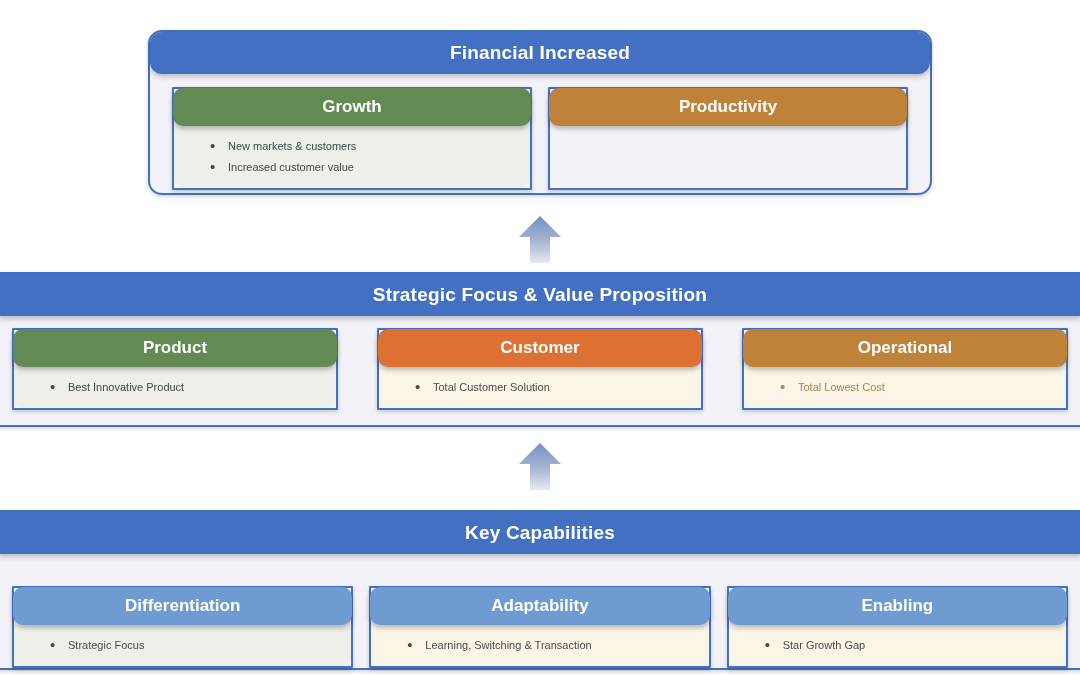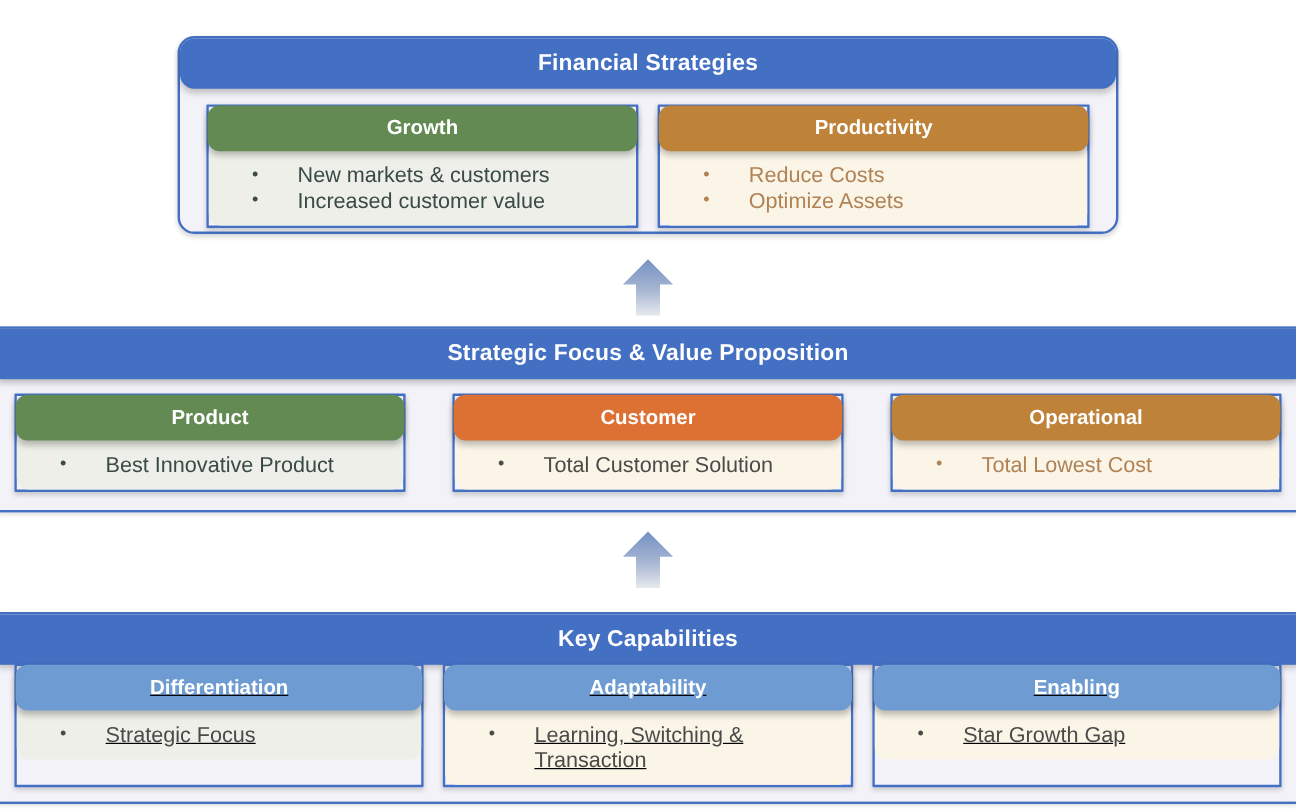--- a/index.html
+++ b/index.html
@@ -93,23 +93,23 @@
     border-bottom-left-radius: 10px;
     border-bottom-right-radius: 10px;
   }
 
   .card-body ul {
     list-style: none;
   }
 
   .card-body li {
     position: relative;
-    font-size: 18px;
+    font-size: 11px;
     line-height: 21px;
-    padding-left: 74px;
+    padding-left: 54px;
   }
 
   .card-body li::before {
     content: "\2022";
     position: absolute;
     left: 36px;
     top: -1px;
     font-size: 15px;
   }
 
@@ -151,42 +151,36 @@
   }
 
   .arrow svg { display: block; width: 100%; height: 100%; }
 </style>
 </head>
 <body>
 
 <div class="canvas">
 
   <div class="section" style="left:148px; top:30px; width:784px; height:165px;">
-    <div class="section-title rounded">Financial Strategies</div>
+    <div class="section-title rounded">Financial Increased</div>
 
     <div class="cards-row" style="left:22px; right:22px; top:55px;">
 
       <div class="card theme-green">
         <div class="card-header">Growth</div>
         <div class="card-body">
           <ul>
             <li>New markets &amp; customers</li>
             <li>Increased customer value</li>
           </ul>
         </div>
       </div>
 
       <div class="card theme-ochre">
         <div class="card-header">Productivity</div>
-        <div class="card-body">
-          <ul>
-            <li>Reduce Costs</li>
-            <li>Optimize Assets</li>
-          </ul>
-        </div>
       </div>
 
     </div>
   </div>
 
   <div class="arrow" style="left:517px; top:213px;">
     <svg viewBox="0 0 46 52" xmlns="http://www.w3.org/2000/svg" aria-hidden="true">
       <defs>
         <linearGradient id="ag1" x1="0" y1="0" x2="0" y2="1">
           <stop offset="0%" stop-color="#7491C4"></stop>
@@ -242,21 +236,21 @@
           <stop offset="100%" stop-color="#E7E9EF"></stop>
         </linearGradient>
       </defs>
       <polygon points="23,3 44,24 33,24 33,50 13,50 13,24 2,24" fill="url(#ag2)"></polygon>
     </svg>
   </div>
 
   <div class="section full-bleed" style="left:-2px; top:510px; width:1084px; height:160px;">
     <div class="section-title">Key Capabilities</div>
 
-    <div class="cards-row" style="left:14px; right:14px; top:41px;text-decoration:underline;">
+    <div class="cards-row" style="left:14px; right:14px; top:74px;">
 
       <div class="card theme-blue-sage">
         <div class="card-header">Differentiation</div>
         <div class="card-body">
           <ul>
             <li>Strategic Focus</li>
           </ul>
         </div>
       </div>
 

